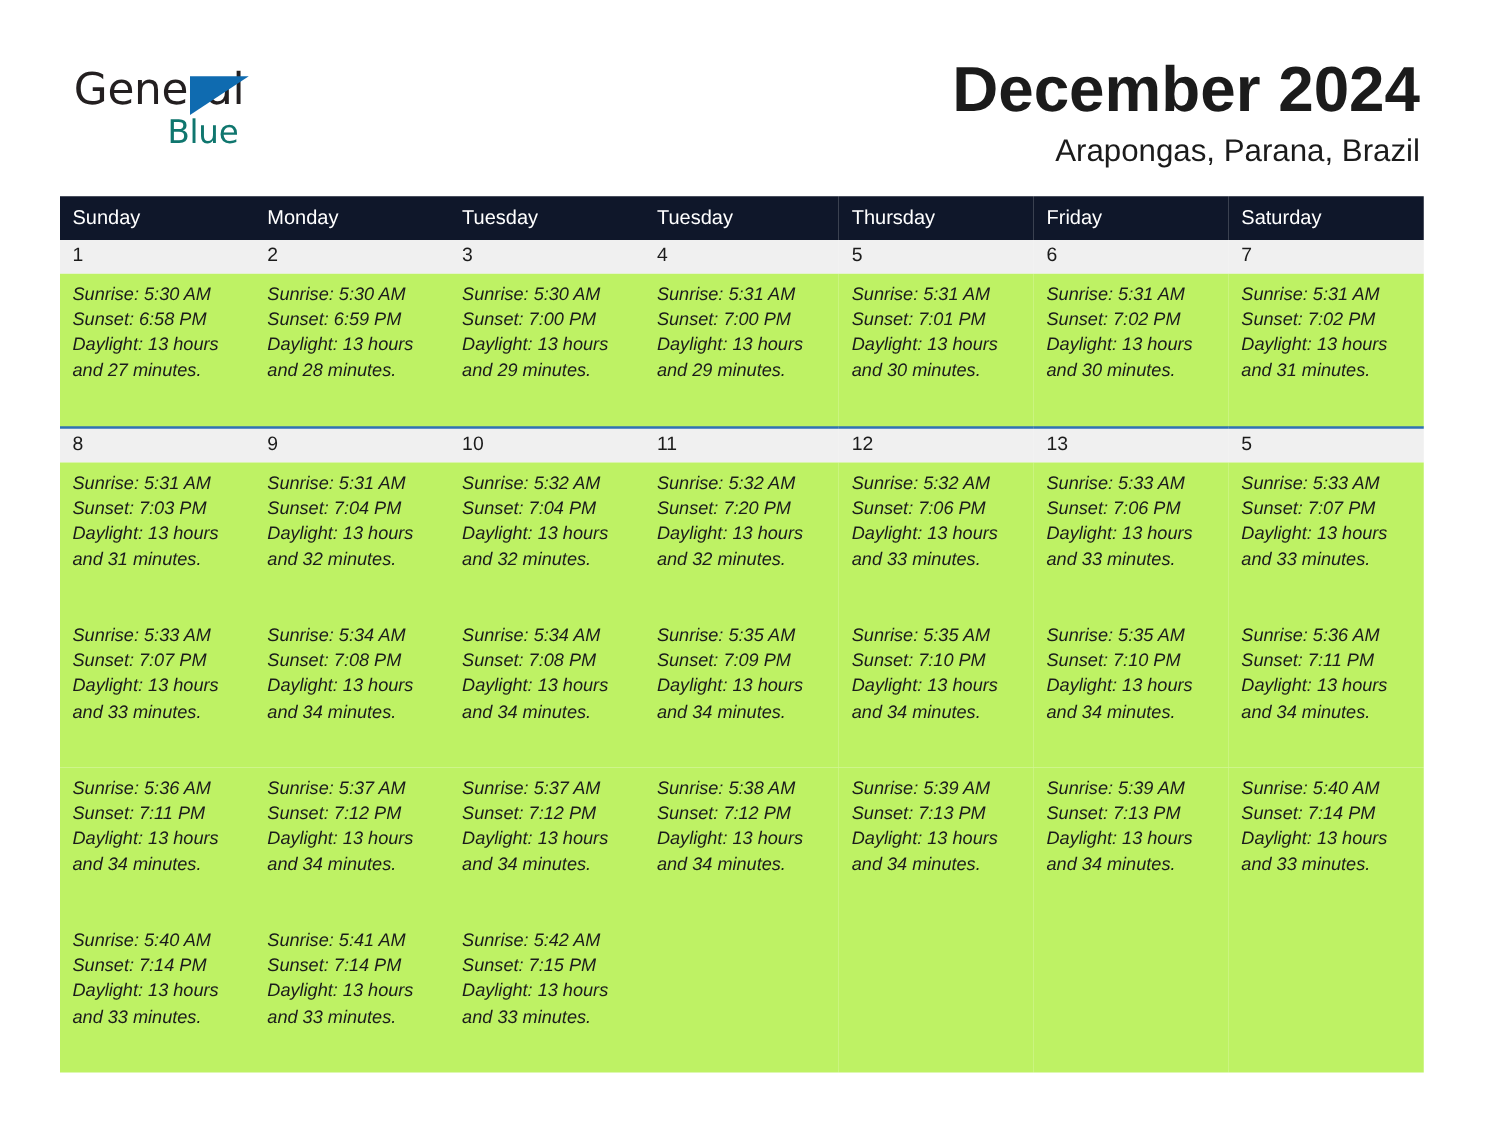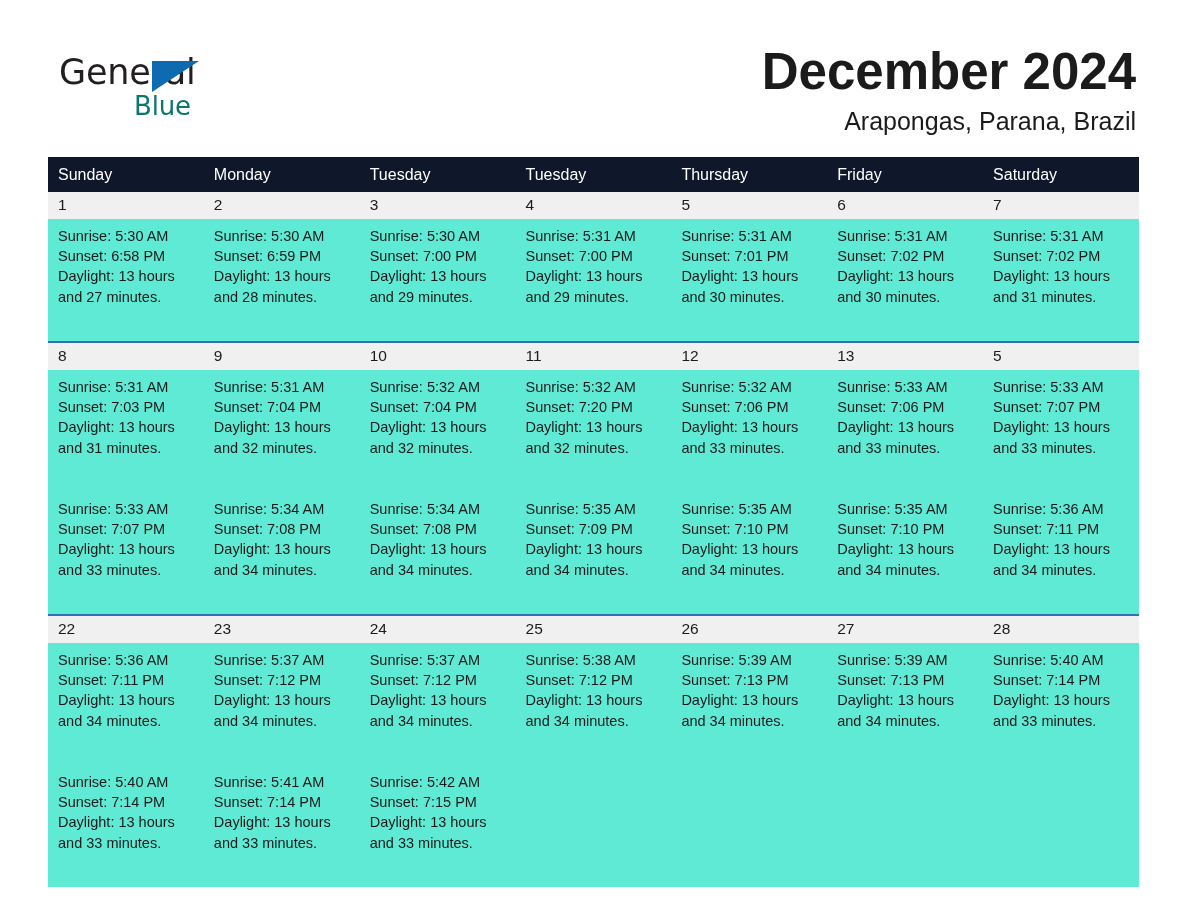--- a/index.html
+++ b/index.html
@@ -124,24 +124,25 @@
     font-size: 15.5px;
     color: #1b1b1b;
     height: 20px;
     vertical-align: top;
   }
   tr.daynum-row.first-week td {
     border-top: none;
   }
 
   tr.detail-row td {
-    background: #5eead4;
+    background: #bef264;
     padding: 7px 0 22px 10px;
     vertical-align: top;
     height: 93px;
+    font-style: italic;
   }
 
   .detail-line {
     font-size: 14.5px;
     line-height: 20.2px;
     color: #1b1b1b;
     white-space: nowrap;
   }
 </style>
 </head>
@@ -321,29 +322,20 @@
               <div class="detail-line">Daylight: 13 hours</div>
               <div class="detail-line">and 34 minutes.</div>
             </td>
             <td>
               <div class="detail-line">Sunrise: 5:36 AM</div>
               <div class="detail-line">Sunset: 7:11 PM</div>
               <div class="detail-line">Daylight: 13 hours</div>
               <div class="detail-line">and 34 minutes.</div>
             </td>
           </tr>
-          <tr class="daynum-row">
-            <td>22</td>
-            <td>23</td>
-            <td>24</td>
-            <td>25</td>
-            <td>26</td>
-            <td>27</td>
-            <td>28</td>
-          </tr>
           <tr class="detail-row">
             <td>
               <div class="detail-line">Sunrise: 5:36 AM</div>
               <div class="detail-line">Sunset: 7:11 PM</div>
               <div class="detail-line">Daylight: 13 hours</div>
               <div class="detail-line">and 34 minutes.</div>
             </td>
             <td>
               <div class="detail-line">Sunrise: 5:37 AM</div>
               <div class="detail-line">Sunset: 7:12 PM</div>

